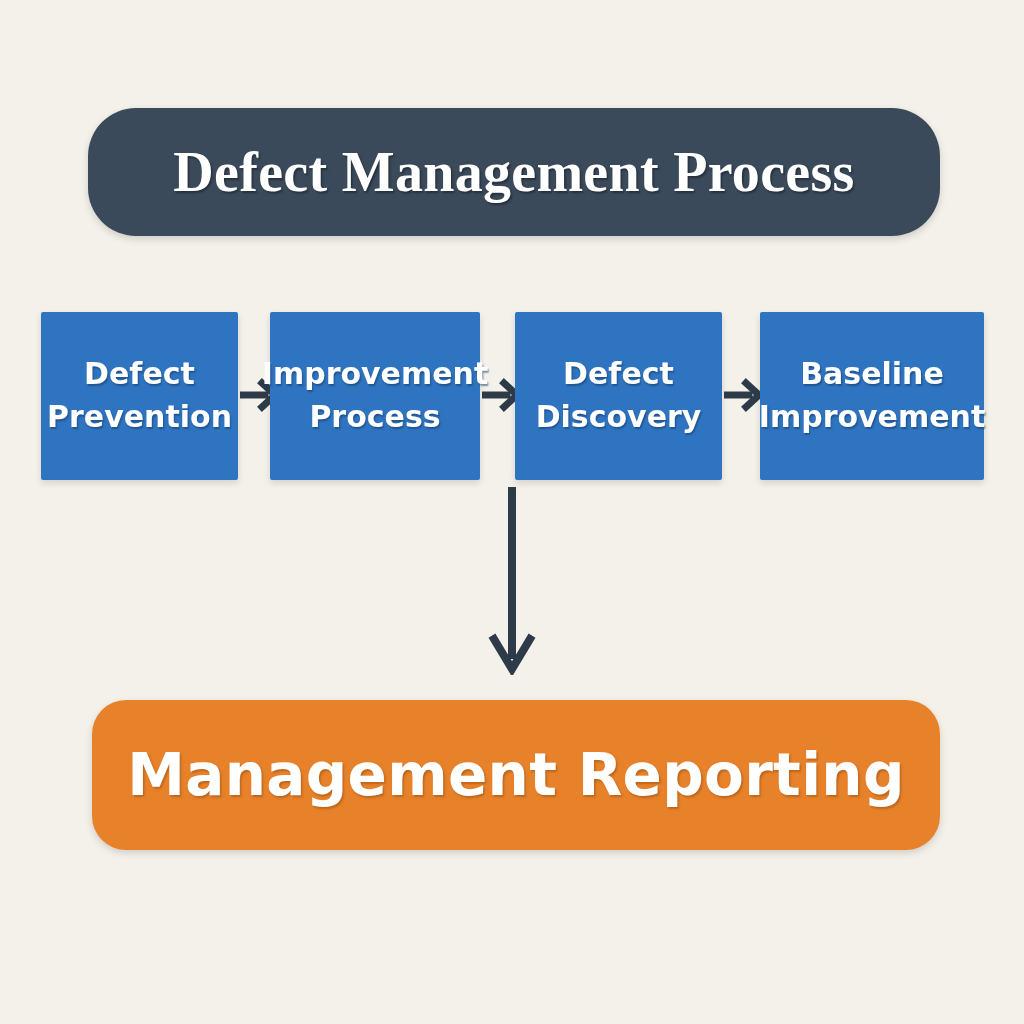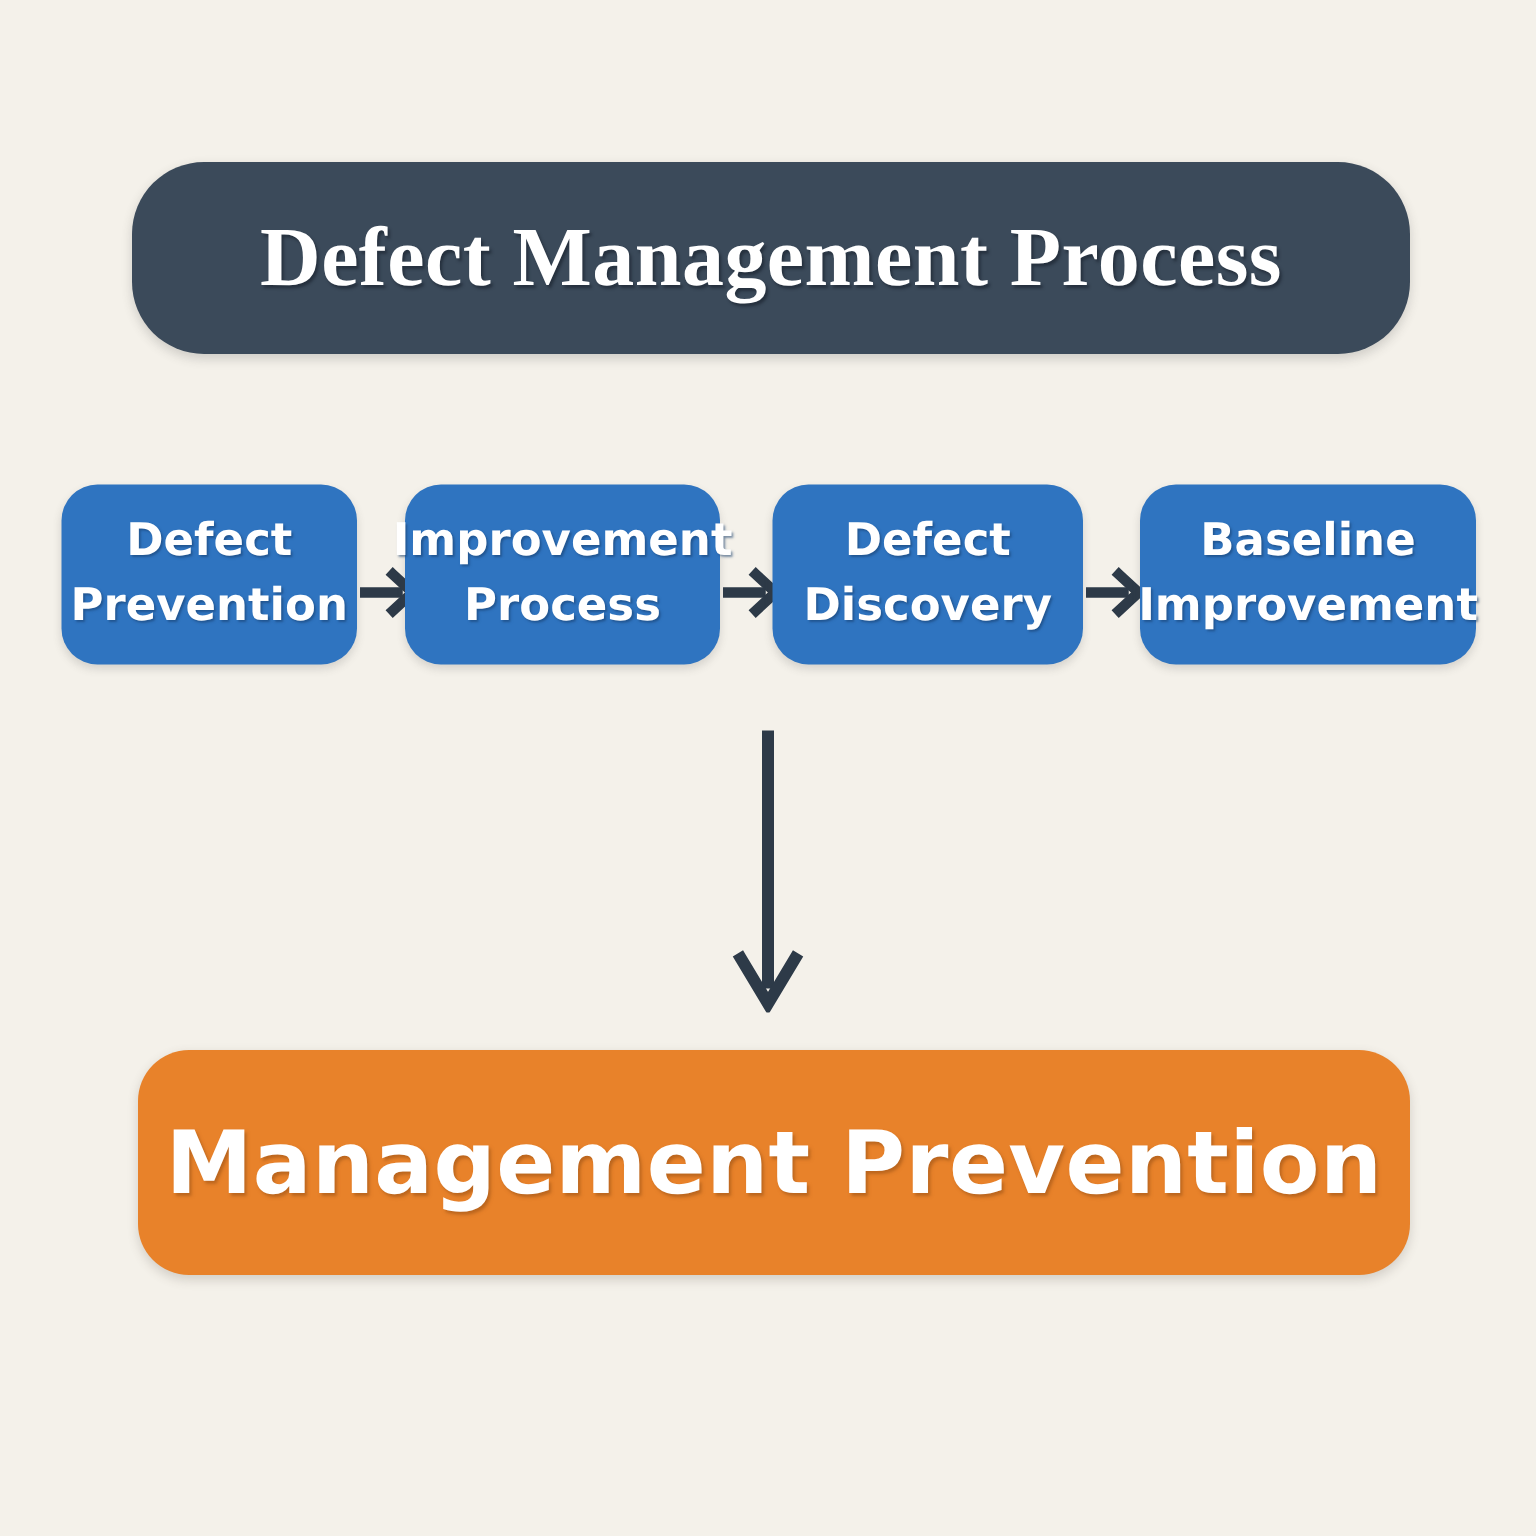--- a/index.html
+++ b/index.html
@@ -49,31 +49,30 @@
   .process-row {
     position: absolute;
     left: 0;
     top: 312px;
     width: 1024px;
     height: 154px;
   }
   .process-box {
     position: absolute;
     top: 0;
-    height: 120px;
+    height: 168px;
     background: #2f74c0;
-    border-radius: 24px;
+    border-radius: 2px;
     box-shadow: 0 3px 6px rgba(70,70,70,0.18);
     display: flex;
     flex-direction: column;
     align-items: center;
     justify-content: center;
     box-sizing: border-box;
     padding: 0 8px;
-    margin-top: 11px;
   }
   .process-label {
     color: #ffffff;
     font-size: 30px;
     font-weight: bold;
     line-height: 1.42;
     text-align: center;
     text-shadow: 1.2px 1.5px 1.6px rgba(22,60,105,0.55);
     white-space: nowrap;
     font-family: "DejaVu Sans", sans-serif;
@@ -191,16 +190,16 @@
   <div class="v-arrow">
     <svg width="52" height="188" viewBox="0 0 52 188" xmlns="http://www.w3.org/2000/svg">
       <g fill="none" stroke="#2d3a48" stroke-width="8" stroke-linecap="square" stroke-linejoin="miter">
         <line x1="26" y1="3" x2="26" y2="168"></line>
         <polyline points="8,152 26,182 44,152"></polyline>
       </g>
     </svg>
   </div>
 
   <div class="footer-banner">
-    <div class="footer-title">Management Prevention</div>
+    <div class="footer-title">Management Reporting</div>
   </div>
 
 </div>
 
 </body></html>

